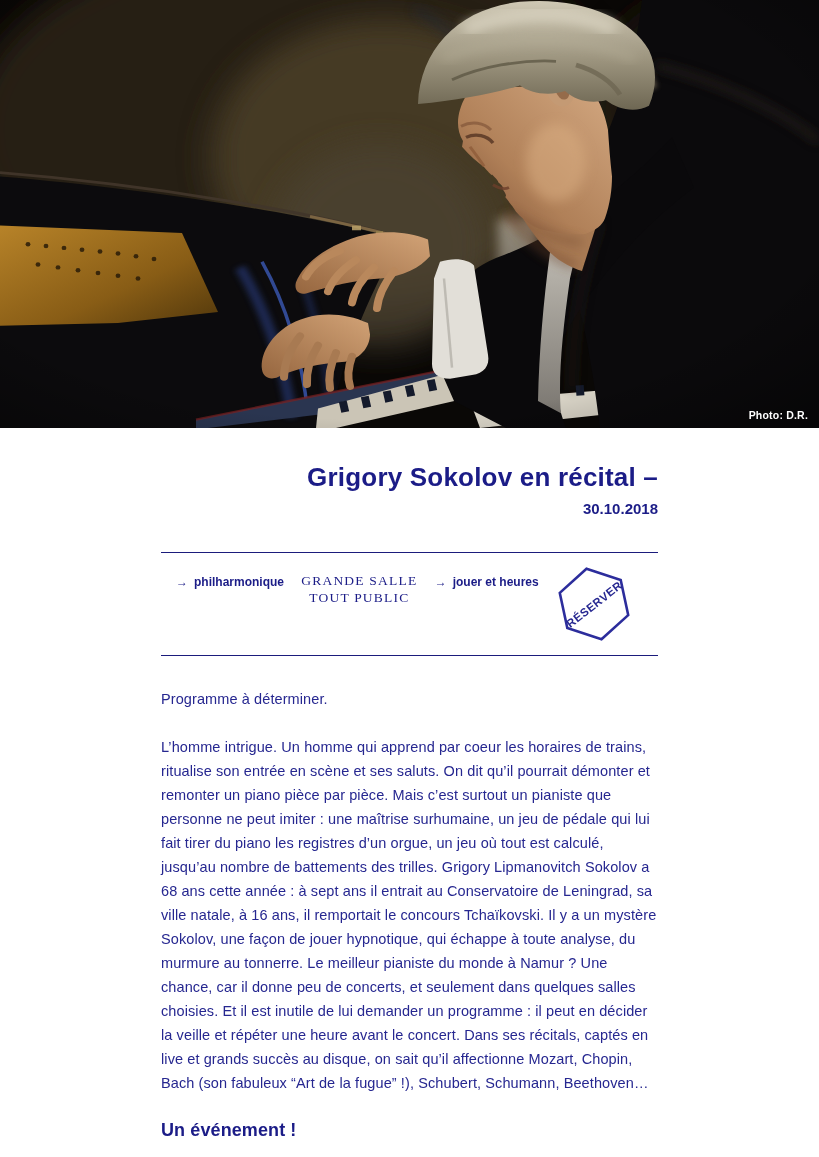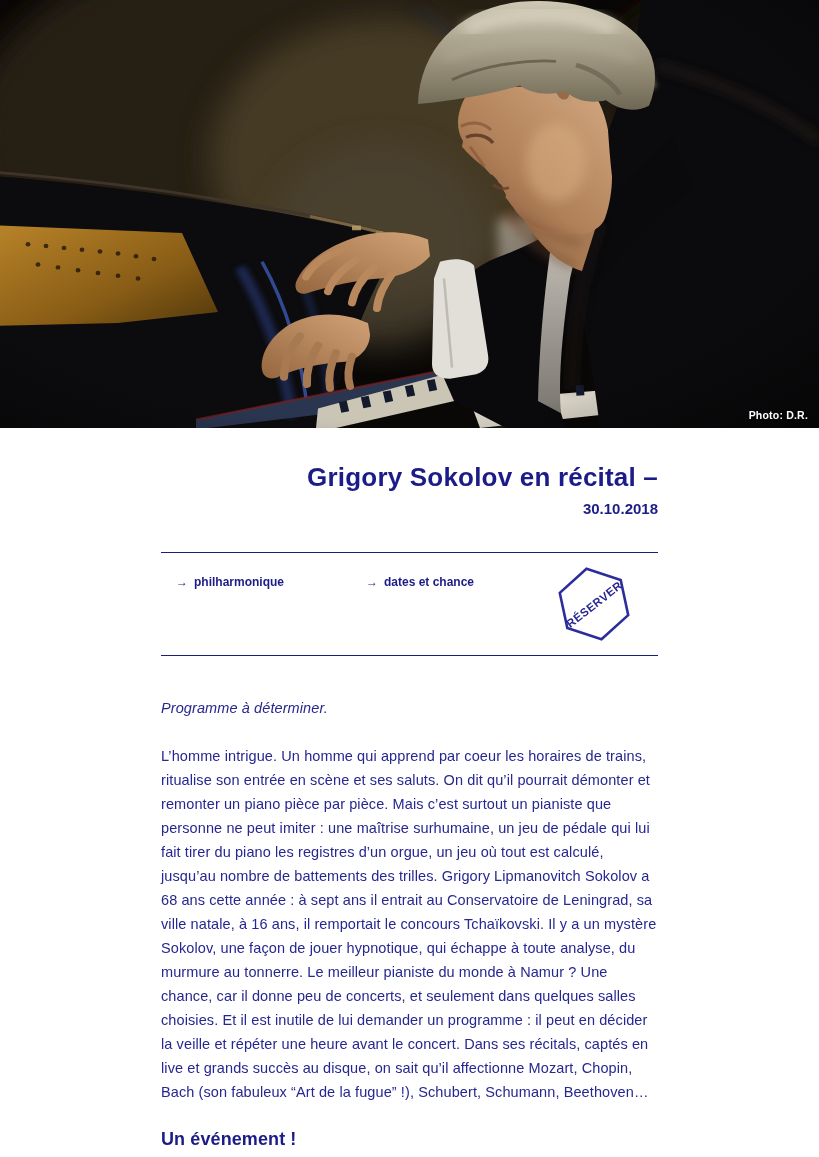--- a/index.html
+++ b/index.html
@@ -26,21 +26,21 @@
   .meta-link{display:inline-flex;gap:6px;align-items:baseline;margin-top:9px;
              font-size:12px;font-weight:700;color:#1b1c87;text-decoration:none;cursor:pointer;}
   .meta-link .arrow{font-weight:700;}
   .venue{margin-top:6px;text-align:center;color:#1b1c87;
          font-family:"Liberation Serif",serif;font-size:13.5px;line-height:17px;
          letter-spacing:1.2px;}
   .stamp{width:76px;height:76px;flex:0 0 auto;cursor:pointer;}
 
   
   .article{color:#262790;font-size:14.5px;line-height:24px;letter-spacing:.1px;}
-  .article .intro{margin:40px 0 0 0;font-style:italic;}
+  .article .intro{margin:31px 0 0 0;}
   .article .main{margin:24px 0 16px 0;}
   .article h2{margin:23px 0 0 0;font-size:18px;line-height:24px;color:#1b1c87;font-weight:700;}
 </style>
 </head>
 <body>
 
 <div class="page">
 
   <div class="hero">
     <svg viewBox="0 0 819 461" preserveAspectRatio="none">
@@ -209,23 +209,27 @@
     <div class="title-block">
       <h1>Grigory Sokolov en récital –</h1>
       <div class="event-date">30.10.2018</div>
     </div>
 
     <div class="meta">
       <a class="meta-link">
         <span class="arrow">→</span>
         <span>philharmonique</span>
       </a>
+      <div class="venue">
+        <div>GRANDE SALLE</div>
+        <div>TOUT PUBLIC</div>
+      </div>
       <a class="meta-link">
         <span class="arrow">→</span>
-        <span>dates et chance</span>
+        <span>jouer et heures</span>
       </a>
       <svg class="stamp" viewBox="0 0 76 76">
         <polygon points="72.2,49.1 45.5,73.2 11.3,62.1 3.8,26.9 30.5,2.8 64.7,13.9" fill="none" stroke="#2c2d9c" stroke-width="2.6"></polygon>
         <text x="38" y="42.5" transform="rotate(-38 38 38)" text-anchor="middle" font-family="Liberation Sans, sans-serif" font-size="11.5" font-weight="700" letter-spacing="0.5" fill="#272891">RÉSERVER</text>
       </svg>
     </div>
 
     <div class="article">
       <p class="intro">Programme à déterminer.</p>
       <p class="main">L’homme intrigue. Un homme qui apprend par coeur les horaires de trains, ritualise son entrée en scène et ses saluts. On dit qu’il pourrait démonter et remonter un piano pièce par pièce. Mais c’est surtout un pianiste que personne ne peut imiter : une maîtrise surhumaine, un jeu de pédale qui lui fait tirer du piano les registres d’un orgue, un jeu où tout est calculé, jusqu’au nombre de battements des trilles. Grigory Lipmanovitch Sokolov a 68 ans cette année : à sept ans il entrait au Conservatoire de Leningrad, sa ville natale, à 16 ans, il remportait le concours Tchaïkovski. Il y a un mystère Sokolov, une façon de jouer hypnotique, qui échappe à toute analyse, du murmure au tonnerre. Le meilleur pianiste du monde à Namur ? Une chance, car il donne peu de concerts, et seulement dans quelques salles choisies. Et il est inutile de lui demander un programme : il peut en décider la veille et répéter une heure avant le concert. Dans ses récitals, captés en live et grands succès au disque, on sait qu’il affectionne Mozart, Chopin, Bach (son fabuleux “Art de la fugue” !), Schubert, Schumann, Beethoven…</p>

